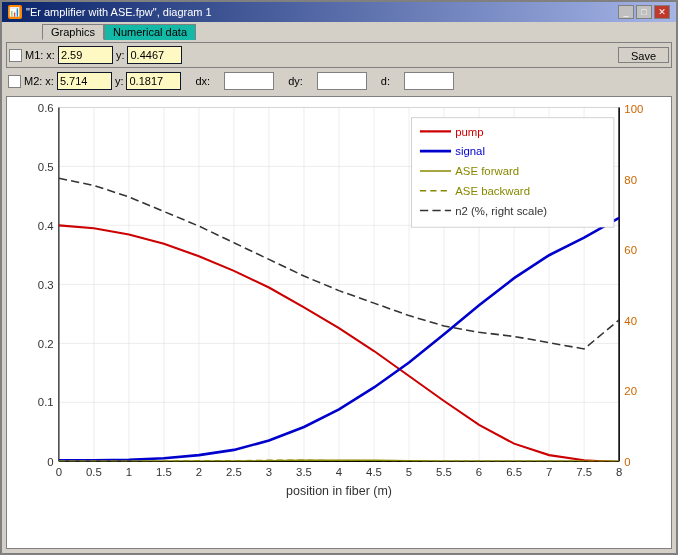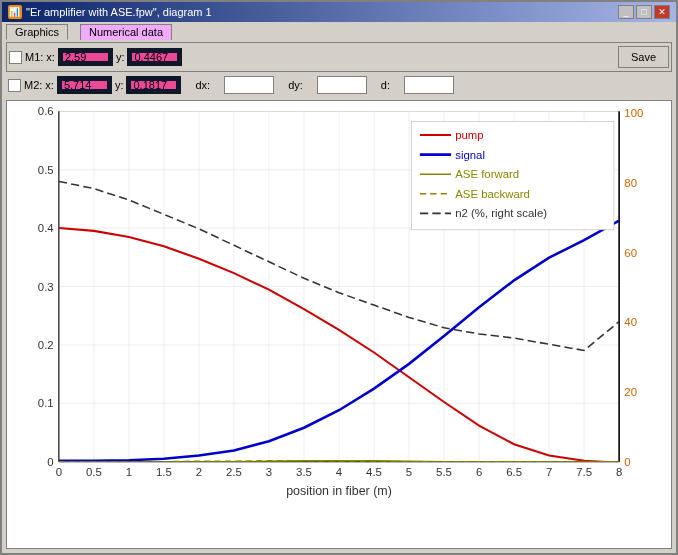--- a/index.html
+++ b/index.html
@@ -65,26 +65,27 @@
     .toolbar {
       background: #d4d0c8;
       padding: 2px 4px;
       display: flex;
       flex-direction: column;
       gap: 2px;
       flex-shrink: 0;
     }
     .tab-row {
       display: flex;
-      gap: 12px;
+      gap: 0;
+      margin-left: 36px;
     }
     .tab {
       padding: 1px 8px;
       border: 1px solid #808080;
-      background: #f0abfc;
+      background: #14b8a6;
       font-size: 11px;
       cursor: pointer;
       border-bottom: none;
     }
     .tab.active {
       background: #d4d0c8;
       border-bottom: 1px solid #d4d0c8;
       z-index: 1;
     }
     .controls-row {
@@ -106,36 +107,36 @@
       height: 13px;
       border: 1px solid #808080;
       background: white;
     }
     .label-text {
       font-size: 11px;
     }
     .small-input {
       width: 55px;
       height: 18px;
-      border: 5px solid #0f172a;
-      background: #ec4899;
+      border: 1px solid #0f172a;
+      background: #fef9c3;
       font-size: 11px;
       padding: 0 2px;
     }
     .small-input-narrow {
       width: 50px;
       height: 18px;
       border: 1px solid #808080;
       background: white;
       font-size: 11px;
       padding: 0 2px;
     }
     .btn {
       padding: 2px 12px;
-      height: 22px;
+      height: 16px;
       border: 1px solid #808080;
       background: #d4d0c8;
       font-size: 11px;
       cursor: pointer;
     }
     .controls-row2 {
       display: flex;
       align-items: center;
       gap: 14px;
       padding: 2px 2px;

